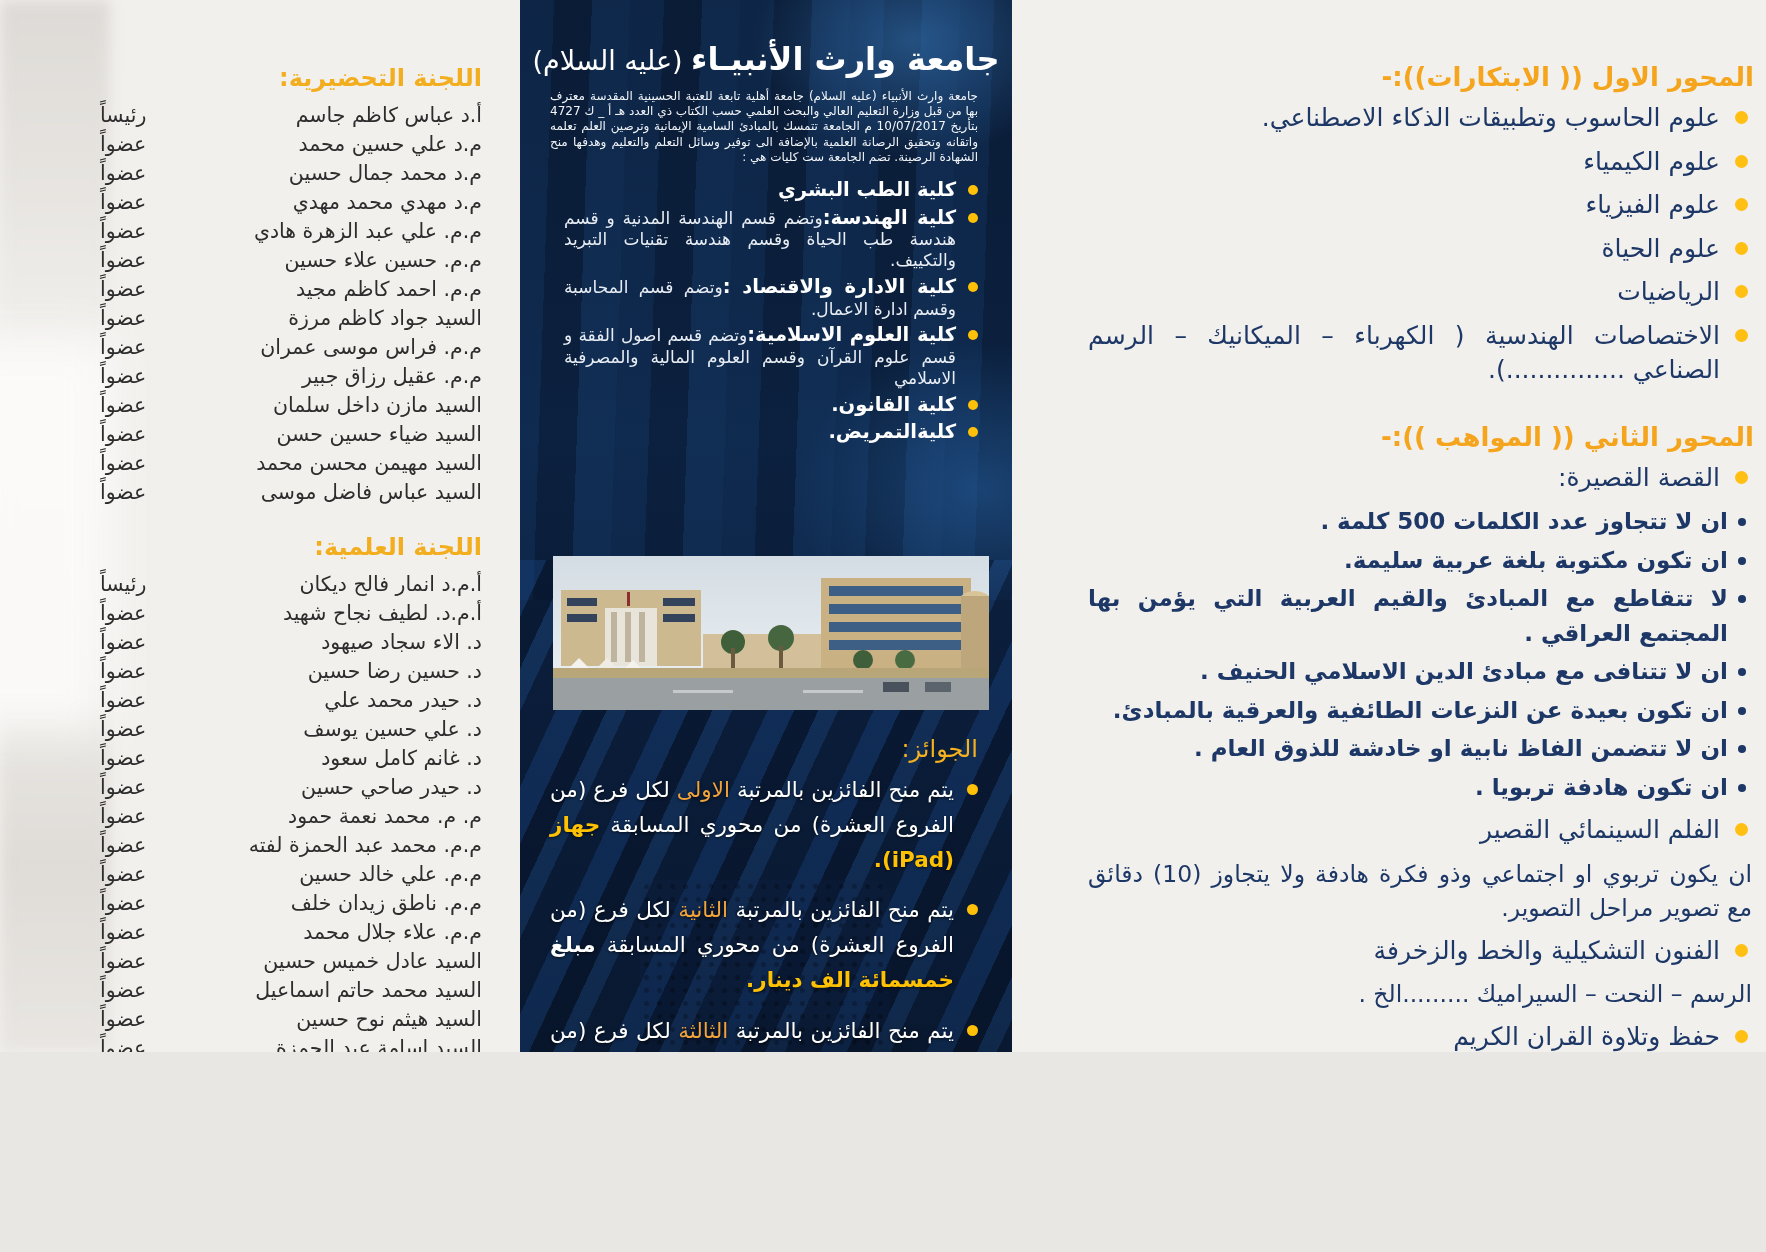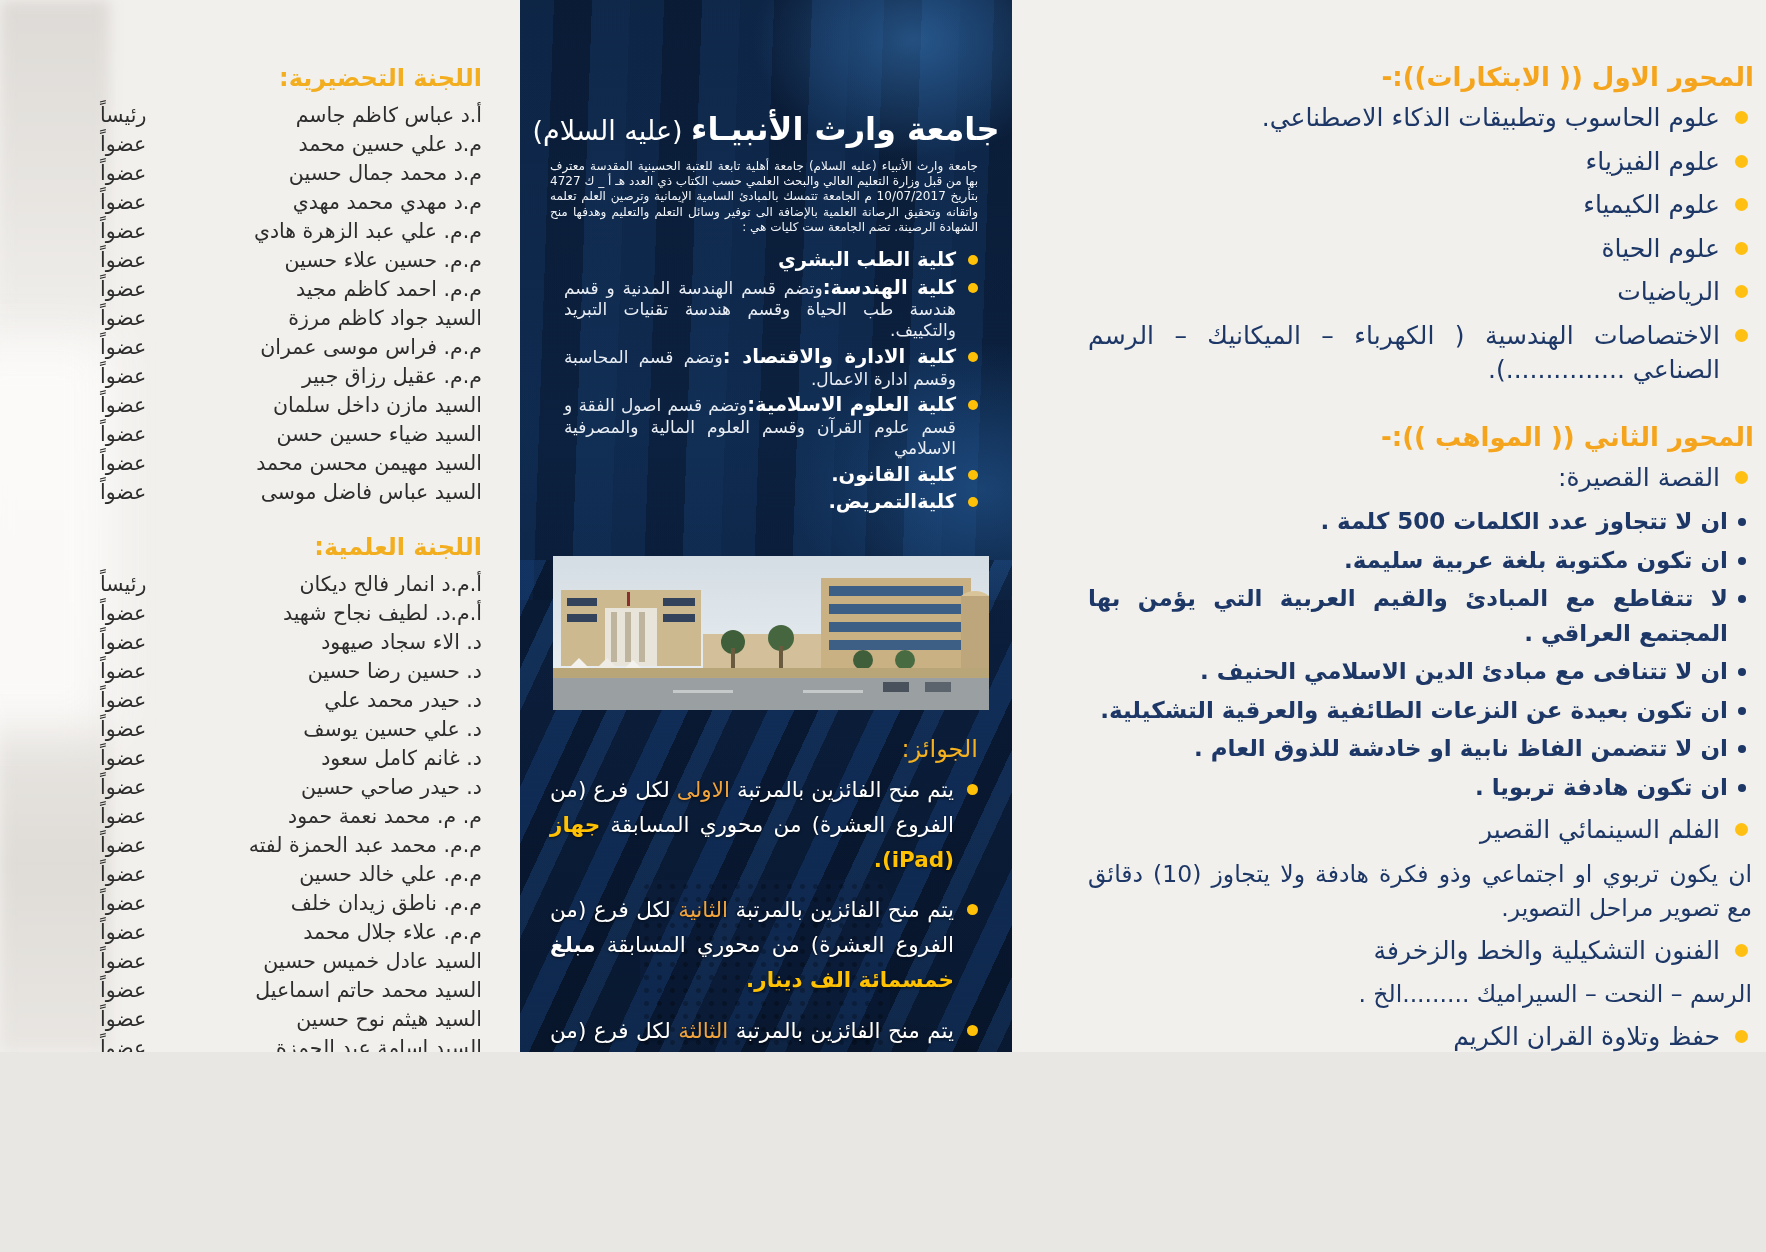--- a/index.html
+++ b/index.html
@@ -66,21 +66,21 @@
     background-image: radial-gradient(rgba(0,0,0,.45) 2px, transparent 3px);
     background-size: 13px 13px;
     border-radius: 18px 18px 70px 70px;
     opacity:.55;
   }
   .glasses {
     position:absolute; right:10px; top:1010px; width:440px; height:240px; pointer-events:none;
     background: radial-gradient(ellipse at 60% 50%, rgba(0,0,0,.40), transparent 70%);
   }
   .panel-title {
-    position:relative; margin-top:112px; text-align:center; direction:rtl;
+    position:relative; margin-top:42px; text-align:center; direction:rtl;
     font-size:32px; line-height:1.1; font-weight:bold; letter-spacing:0;
   }
   .panel-title .t-sub { font-weight:normal; font-size:27px; }
   .intro {
     position:relative; margin:12px 34px 13px 30px; direction:rtl;
     font-size:12px; line-height:1.26; text-align:justify; color:#f2f5f9;
   }
   .colleges {
     position:relative; list-style:none; margin:8px 34px 0 44px; direction:rtl;
   }
@@ -402,35 +402,35 @@
         </span>
       </div>
       <div class="handle" dir="ltr">EDUINFOKARBALA</div>
     </div>
   </section>
 
   <aside class="topics">
     <h2 class="axis-title">المحور الاول (( الابتكارات)):-</h2>
     <ul class="axis-list" id="axis1-items">
         <li class="axis-item">علوم الحاسوب وتطبيقات الذكاء الاصطناعي.</li>
+        <li class="axis-item">علوم الكيمياء</li>
         <li class="axis-item">علوم الفيزياء</li>
-        <li class="axis-item">علوم الكيمياء</li>
         <li class="axis-item">علوم الحياة</li>
         <li class="axis-item">الرياضيات</li>
         <li class="axis-item">الاختصاصات الهندسية ( الكهرباء – الميكانيك – الرسم الصناعي ...............).</li>
       </ul>
     <h2 class="axis-title axis2">المحور الثاني (( المواهب )):-</h2>
     <div id="axis2-sections">
         <div class="talent-section">
           <div class="axis-item talent-heading">القصة القصيرة:</div>
           <div class="talent-point">ان لا تتجاوز عدد الكلمات 500 كلمة .</div>
           <div class="talent-point">ان تكون مكتوبة بلغة عربية سليمة.</div>
           <div class="talent-point">لا تتقاطع مع المبادئ والقيم العربية التي يؤمن بها المجتمع العراقي .</div>
           <div class="talent-point">ان لا تتنافى مع مبادئ الدين الاسلامي الحنيف .</div>
-          <div class="talent-point">ان تكون بعيدة عن النزعات الطائفية والعرقية التشكيلية.</div>
+          <div class="talent-point">ان تكون بعيدة عن النزعات الطائفية والعرقية بالمبادئ.</div>
           <div class="talent-point">ان لا تتضمن الفاظ نابية او خادشة للذوق العام .</div>
           <div class="talent-point">ان تكون هادفة تربويا .</div>
         </div>
         <div class="talent-section">
           <div class="axis-item talent-heading">الفلم السينمائي القصير</div>
           <p class="talent-body">ان يكون تربوي او اجتماعي وذو فكرة هادفة ولا يتجاوز (10) دقائق مع تصوير مراحل التصوير.</p>
         </div>
         <div class="talent-section">
           <div class="axis-item talent-heading">الفنون التشكيلية والخط والزخرفة</div>
           <p class="talent-body">الرسم – النحت – السيراميك .........الخ .</p>

